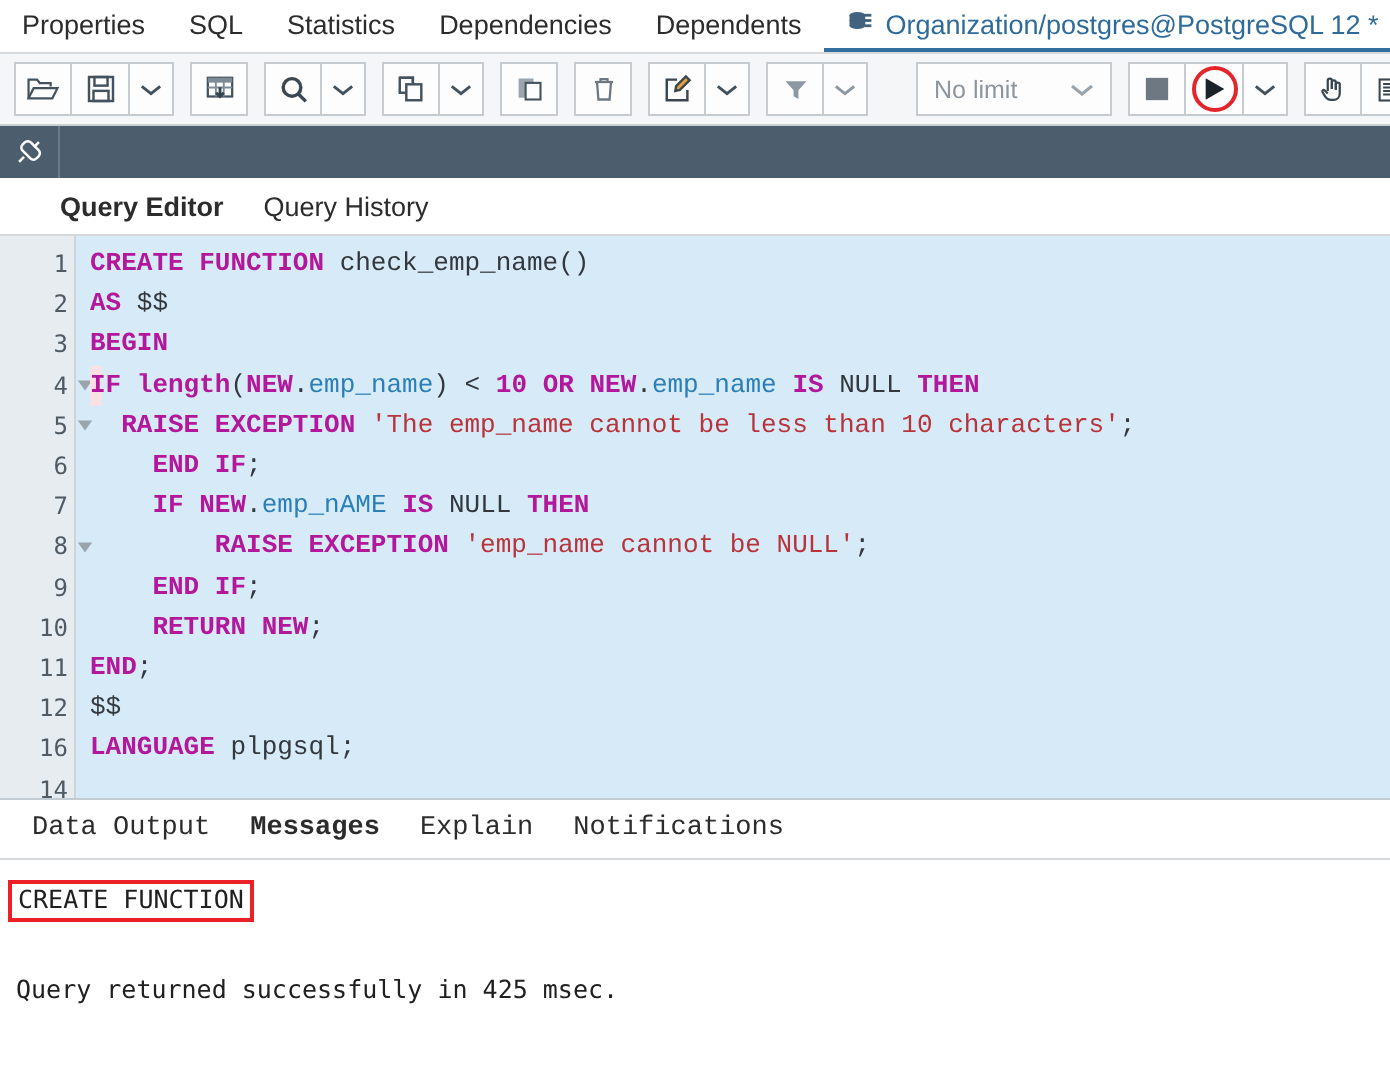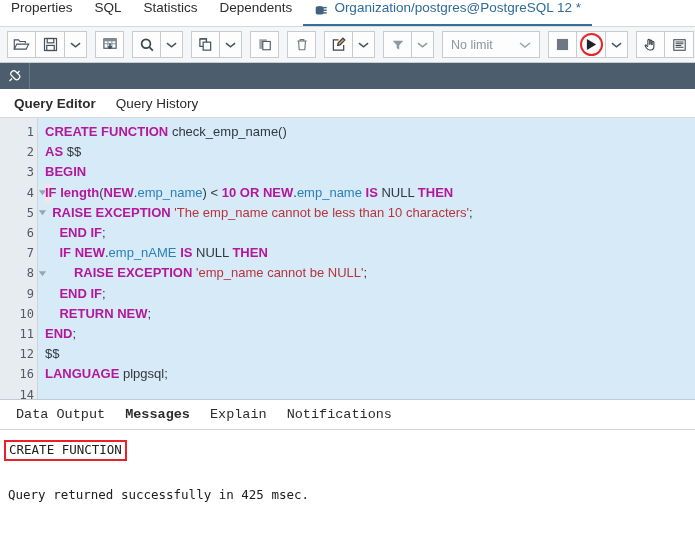--- a/index.html
+++ b/index.html
@@ -14,21 +14,21 @@
   
   .obj-tabbar {
     height: 27px;
     display: flex;
     align-items: stretch;
     background: #ffffff;
     border-bottom: 1px solid #d6d9dc;
     flex: 0 0 auto;
   }
   .obj-tab {
-    display: flex; 
+    display: flex; align-items: center;
     padding: 0 11px;
     font-size: 13.5px;
     color: #2c2c2c;
     white-space: nowrap;
     border-bottom: 2px solid transparent;
     cursor: pointer;
   }
   .obj-tab.active {
     color: #2f6b9a;
     border-bottom: 2px solid #326f9f;
@@ -59,20 +59,21 @@
   .tbtn + .tbtn { border-left: none; }
   .tbtn.caret { min-width: 22px; }
   .limitbox {
     height: 27px; min-width: 98px;
     background: #fdfdfd;
     border: 1px solid #c6cbd0;
     display:flex; align-items:center; justify-content: space-between;
     padding: 0 8px;
     font-size: 12.5px; color: #8d969e;
     cursor: pointer;
+    margin-left: 16px;
   }
   .runwrap { position: relative; display:flex; align-items:center; justify-content:center; }
   .runring {
     position: absolute; width: 23px; height: 23px;
     border: 2.5px solid #e3262b; border-radius: 50%;
     pointer-events: none;
   }
 
   
   .connbar {
@@ -85,21 +86,21 @@
   }
   .connbar .cicon { width: 30px; display:flex; align-items:center; justify-content:center; border-right:1px solid #6a7c8c; height:100%; }
   .connbar .ctitle { padding-left: 10px; }
 
   
   .qtabbar {
     height: 29px;
     background: #ffffff;
     border-bottom: 1px solid #d6d9dc;
     display: flex; align-items: center;
-    padding-left: 4px;
+    padding-left: 20px;
     flex: 0 0 auto;
   }
   .qtab { font-size: 13.5px; color: #2c2c2c; padding: 0 10px; cursor: pointer; }
   .qtab.active { font-weight: bold; }
 
   
   .editor {
     flex: 1 1 auto;
     display: flex;
     background: #d7eaf8;
@@ -132,21 +133,21 @@
   .codearea {
     flex: 1 1 auto;
     padding-top: 4px;
     padding-left: 7px;
     position: relative;
     overflow: hidden;
   }
   .cline {
     height: 20.2px;
     line-height: 20.2px;
-    font-family: Liberation Sans, sans-serif;
+    font-family: Liberation Mono, monospace;
     font-size: 13px;
     white-space: pre;
     color: #32383d;
   }
   .cline.marked { background: linear-gradient(to right, #fae1e6 0px, #fae1e6 6px, transparent 6px); }
   .kw   { color: #b3179c; font-weight: bold; }
   .ident{ color: #2b7fb8; }
   .str  { color: #b8333a; }
   .num  { color: #b3179c; font-weight: bold; }
   .punc { color: #32383d; }
@@ -185,20 +186,23 @@
 
   <div class="obj-tabbar">
     <div class="obj-tab">
       <span>Properties</span>
     </div>
     <div class="obj-tab">
       <span>SQL</span>
     </div>
     <div class="obj-tab">
       <span>Statistics</span>
+    </div>
+    <div class="obj-tab">
+      <span>Dependencies</span>
     </div>
     <div class="obj-tab">
       <span>Dependents</span>
     </div>
     <div class="obj-tab active">
       <span class="tabicon">
         <svg width="14" height="14" viewBox="0 0 16 16">
           <ellipse cx="6.5" cy="3" rx="4.5" ry="1.9" fill="#41637f"></ellipse>
           <rect x="2" y="3" width="9" height="3" fill="#41637f"></rect>
           <ellipse cx="6.5" cy="6" rx="4.5" ry="1.9" fill="#41637f"></ellipse>

